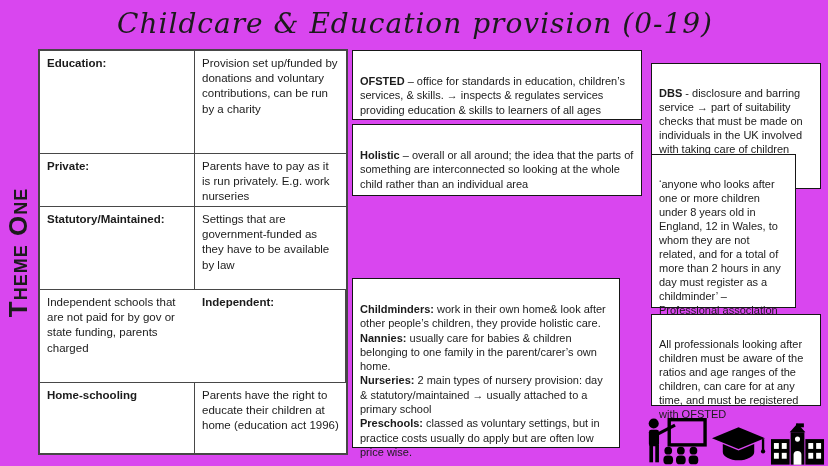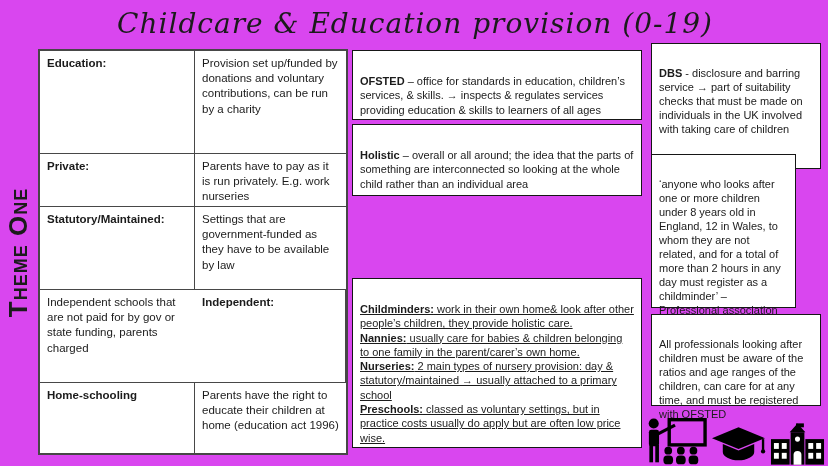--- a/index.html
+++ b/index.html
@@ -41,22 +41,22 @@
   .cell.term { font-weight:bold; }
   
   .box {
     position:absolute; border:1.7px solid #161616; background:#fff;
     padding:23px 7px; font-size:11px; line-height:1.3;
   }
   .box b { font-weight:bold; }
   #ofsted-box      { left:352px; top:50px;  width:290px; height:70px; }
   #holistic-box    { left:352px; top:124px; width:290px; height:72px; }
   #services-box    { left:352px; top:184px; width:290px; height:89px; }
-  #providers-box   { left:352px; top:278px; width:290px; height:170px;text-decoration:underline; }
-  #dbs-box         { left:651px; top:43px;  width:170px; height:126px; line-height:1.27; }
+  #providers-box   { left:352px; top:278px; width:268px; height:170px; }
+  #dbs-box         { left:651px; top:63px;  width:170px; height:126px; line-height:1.27; }
   #pacey-box       { left:651px; top:154px; width:145px; height:154px; line-height:1.27; }
   #professionals-box{ left:651px; top:314px; width:170px; height:92px; line-height:1.27; }
   #services-box ul { margin:9px 0 0 0; padding-left:27px; list-style:disc; }
   #services-box li { margin-bottom:3px; }
   
   .icons-row {
     position:absolute; left:645px; top:415px; width:180px; height:50px;
     display:flex; align-items:flex-end; justify-content:space-between;
   }
   .icons-row svg { display:block; }

